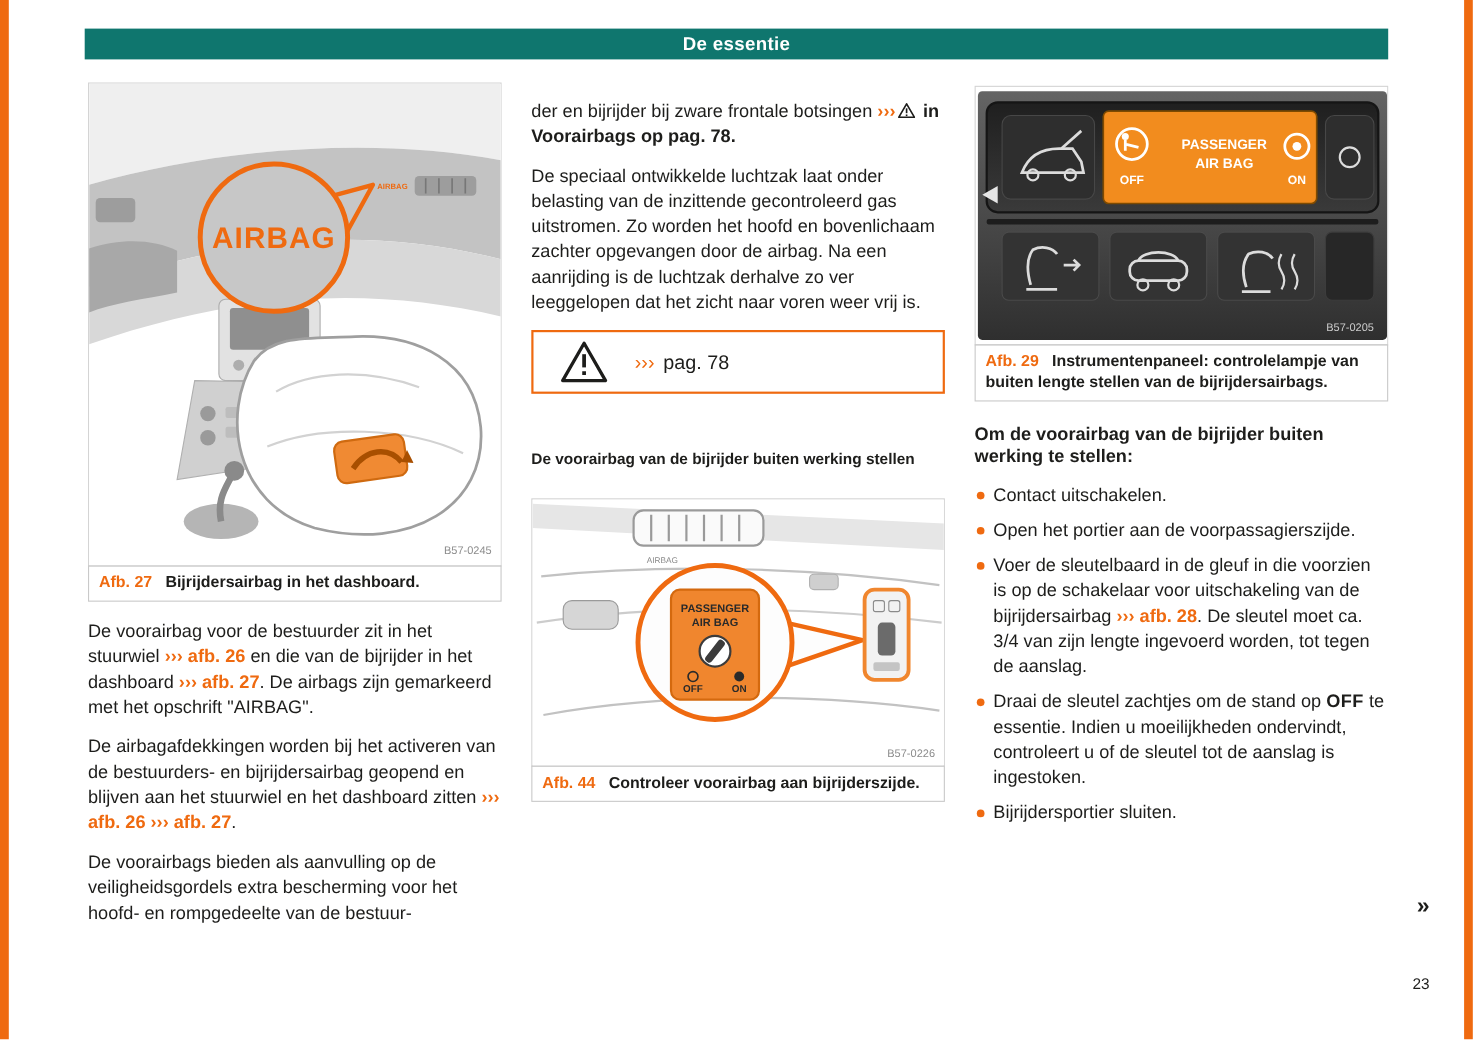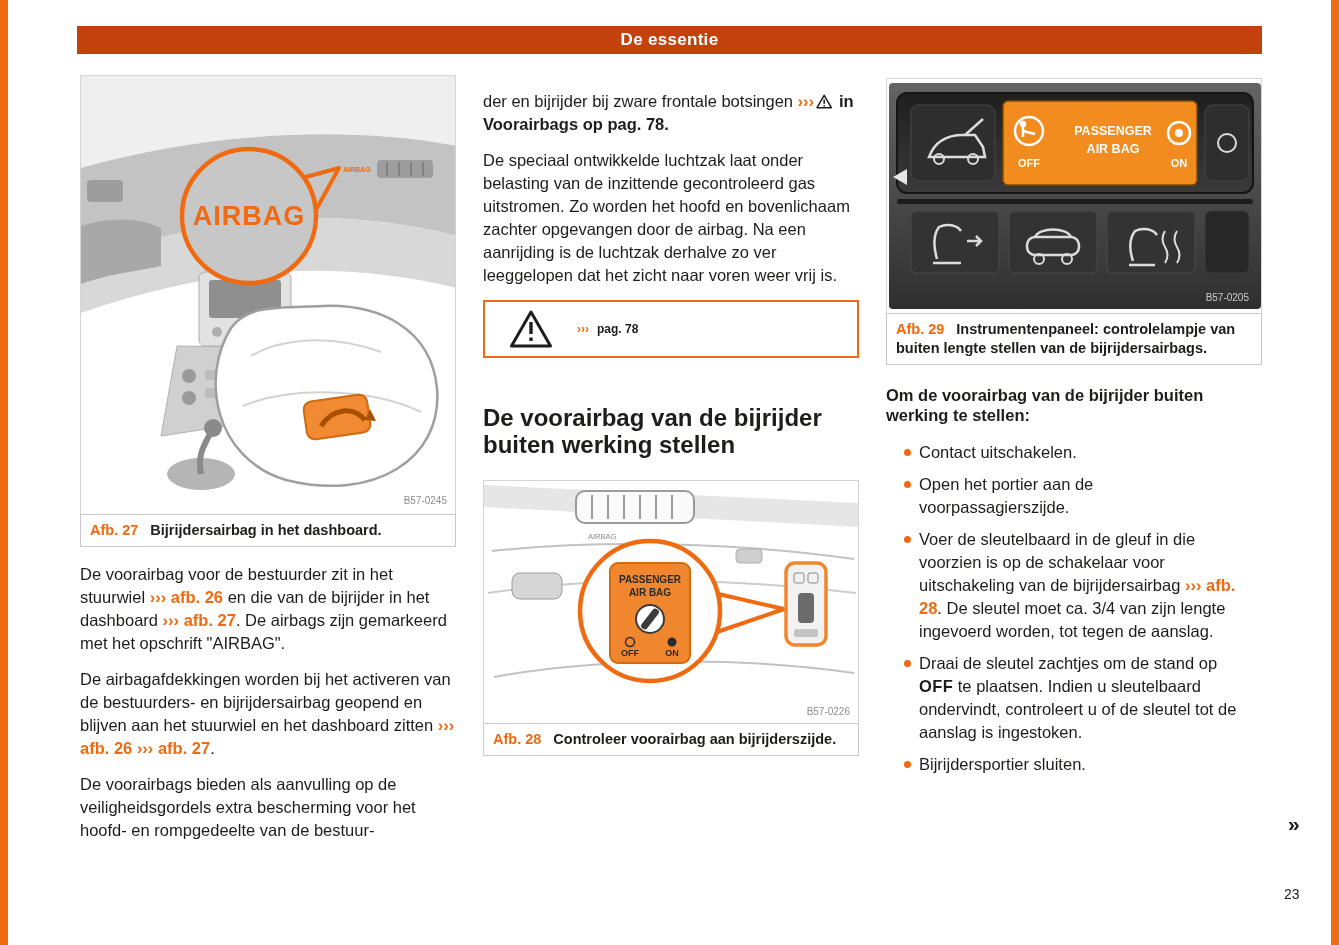--- a/index.html
+++ b/index.html
@@ -11,21 +11,21 @@
   body{
     width:1339px;height:945px;position:relative;overflow:hidden;
     font-family:"Liberation Sans",sans-serif;color:var(--ink);
   }
   svg{font-family:inherit;}
   .edge{position:absolute;top:0;bottom:0;width:8px;background:var(--orange);}
   .edge.left{left:0}
   .edge.right{right:0}
   .header-bar{
     position:absolute;left:77px;top:26px;width:1185px;height:28px;
-    background:#c2410c;color:#fff;font-weight:bold;font-size:17px;
+    background:#0f766e;color:#fff;font-weight:bold;font-size:17px;
     display:flex;align-items:center;justify-content:center;letter-spacing:.3px;
   }
   .col{position:absolute;width:376px;font-size:16.5px;line-height:23px;}
   #col1{left:80px;top:75px;}
   #col2{left:483px;top:78px;}
   #col3{left:886px;top:78px;}
   .figure{border:1px solid #d4d4d4;background:#fff;overflow:hidden;}
   .caption{
     border:1px solid var(--gray-border);margin-top:-1px;padding:6px 9px;
     font-size:14.5px;line-height:19px;font-weight:bold;
@@ -35,25 +35,25 @@
   .first-para{margin-top:16px !important;}
   .seg-link{color:var(--orange);font-weight:bold;}
   .seg-b{font-weight:bold;}
   .seg-off{font-weight:800;letter-spacing:.4px;}
   .inline-icon{height:15px;width:auto;vertical-align:-2px;margin:0 2px;}
   .warn-box{
     border:2px solid var(--orange);display:flex;align-items:center;
     height:54px;margin-top:8px;
   }
   .warn-box .tri{width:92px;display:flex;justify-content:center;align-items:center;}
-  .warn-text{font-weight:bold;font-size:12px;}
+  .warn-text{font-weight:normal;font-size:18px;}
   .warn-text .ref{color:var(--orange);margin-right:8px;}
-  .h2{font-size:24px;font-weight:bold;line-height:27px;margin:46px 0 22px 0;}
+  .h2{font-size:14px;font-weight:bold;line-height:27px;margin:46px 0 22px 0;}
   .h3{font-size:16.5px;font-weight:bold;line-height:20px;margin:20px 0 14px 0;}
-  ul.bullets{list-style:none;margin:16px;padding:0;}
+  ul.bullets{list-style:none;margin:0;padding:0;}
   ul.bullets li{position:relative;padding-left:17px;margin-bottom:9px;}
   ul.bullets li::before{
     content:"";position:absolute;left:2px;top:8px;width:7px;height:7px;
     border-radius:50%;background:var(--orange);
   }
   .cont-mark{position:absolute;left:1288px;top:812px;font-size:21px;font-weight:bold;color:var(--ink);}
   .page-number{position:absolute;left:1284px;top:886px;font-size:14px;color:var(--ink);}
 </style>
 </head>
 <body>
@@ -170,21 +170,21 @@
       <text x="188" y="175" text-anchor="middle" font-size="9" font-weight="bold" fill="#2a2a2a">ON</text>
       <rect x="302" y="82" width="40" height="82" rx="9" fill="#f2f2f2" stroke="#f0862e" stroke-width="3.5"></rect>
       <rect x="310" y="92" width="10" height="10" rx="2" stroke="#8a8a8a" fill="none"></rect>
       <rect x="324" y="92" width="10" height="10" rx="2" stroke="#8a8a8a" fill="none"></rect>
       <rect x="314" y="112" width="16" height="30" rx="4" fill="#6b6b6b"></rect>
       <rect x="310" y="148" width="24" height="8" rx="2" fill="#c4c4c4"></rect>
       <text x="366" y="234" text-anchor="end" font-size="10" fill="#8c8c8c">B57-0226</text>
     </svg>
   </div>
   <div class="caption">
-    <span class="fig-label">Afb. 28</span><span>Controleer voorairbag aan bijrijderszijde.</span>
+    <span class="fig-label">Afb. 44</span><span>Controleer voorairbag aan bijrijderszijde.</span>
   </div>
 </div>
 
 <div class="col" id="col3">
   <div class="figure" style="height:234px">
     <svg viewBox="0 0 376 234" width="376" height="234">
       <defs>
         <linearGradient id="g29" x1="0" y1="0" x2="0" y2="1">
           <stop offset="0" stop-color="#646464"></stop>
             <stop offset="1" stop-color="#2f2f2f"></stop>
@@ -234,19 +234,19 @@
   <div class="caption">
     <span class="fig-label">Afb. 29</span><span>Instrumentenpaneel: controlelampje van buiten lengte stellen van de bijrijdersairbags.</span>
   </div>
 
   <div class="h3">Om de voorairbag van de bijrijder buiten werking te stellen:</div>
 
   <ul class="bullets">
     <li><span>Contact uitschakelen.</span></li>
     <li><span>Open het portier aan de voorpassagierszijde.</span></li>
     <li><span>Voer de sleutelbaard in de gleuf in die voorzien is op de schakelaar voor uitschakeling van de bijrijdersairbag </span><span class="seg-link">››› afb. 28</span><span>. De sleutel moet ca. 3/4 van zijn lengte ingevoerd worden, tot tegen de aanslag.</span></li>
-    <li><span>Draai de sleutel zachtjes om de stand op </span><span class="seg-off">OFF</span><span> te plaatsen. Indien u sleutelbaard ondervindt, controleert u of de sleutel tot de aanslag is ingestoken.</span></li>
+    <li><span>Draai de sleutel zachtjes om de stand op </span><span class="seg-off">OFF</span><span> te essentie. Indien u moeilijkheden ondervindt, controleert u of de sleutel tot de aanslag is ingestoken.</span></li>
     <li><span>Bijrijdersportier sluiten.</span></li>
   </ul>
 </div>
 
 <div class="cont-mark">»</div>
 <div class="page-number">23</div>
 
 </body></html>

